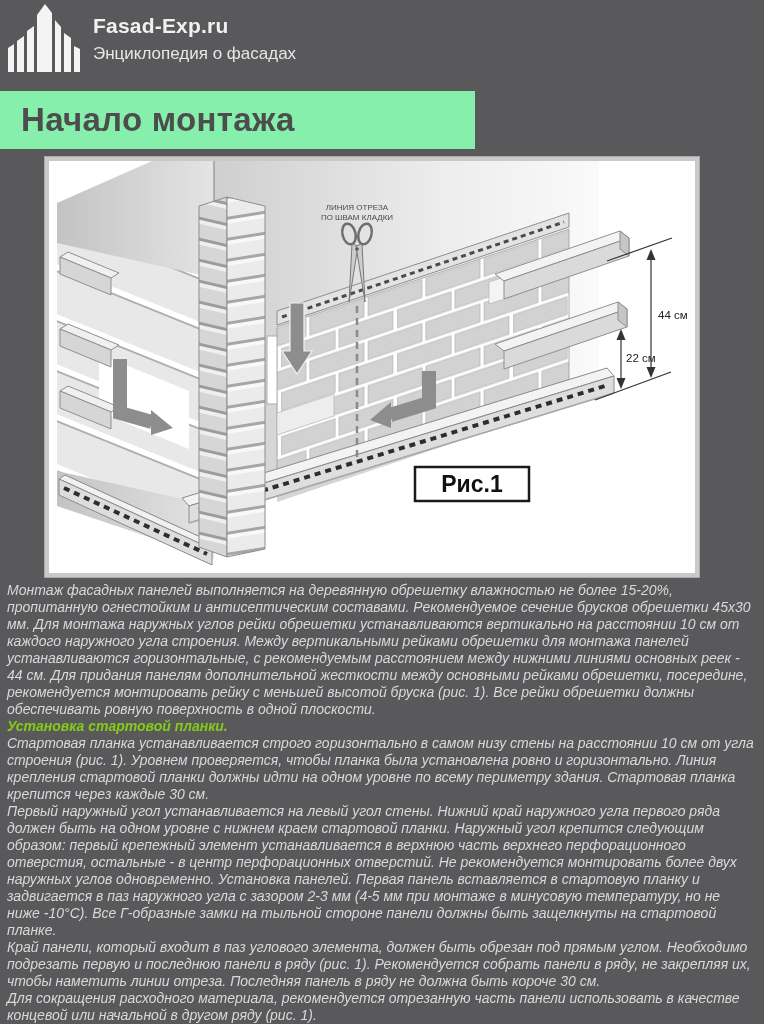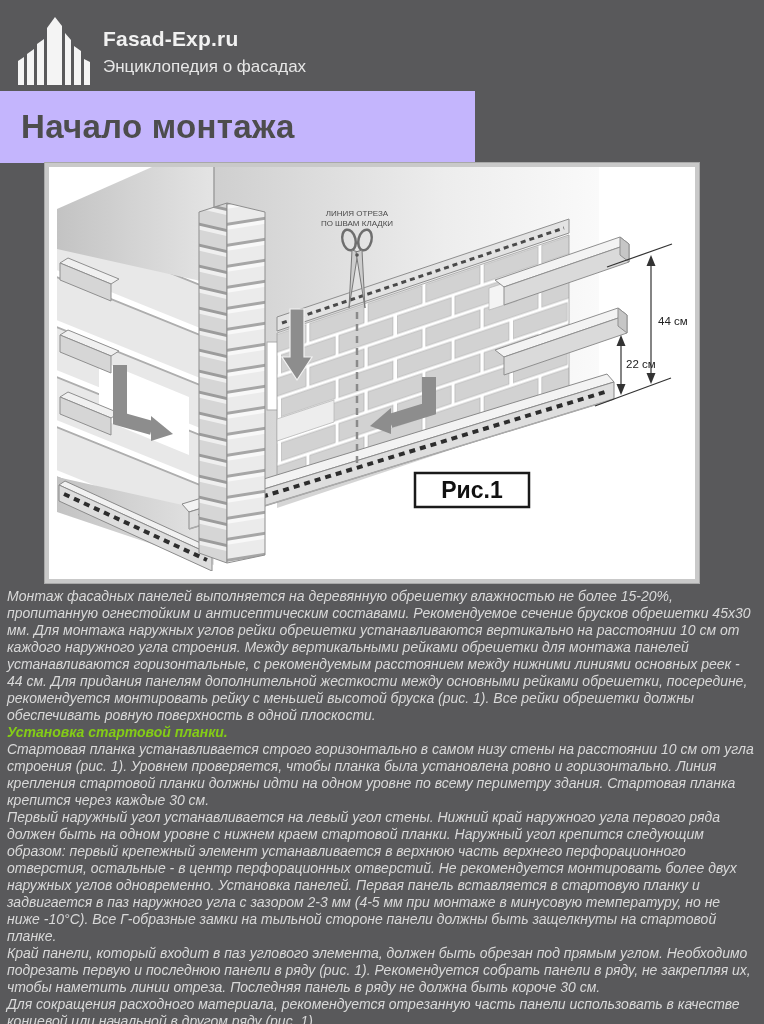--- a/index.html
+++ b/index.html
@@ -7,44 +7,44 @@
   body {
     width:764px; height:1024px;
     background:#59595b;
     font-family:"Liberation Sans", sans-serif;
     overflow:hidden;
   }
   .page { width:764px; height:1024px; position:relative; background:#59595b; }
 
   
   .site-header {
-    height:91px; display:flex; align-items:flex-end; padding-left:16px;
+    height:91px; display:flex; align-items:flex-start; padding-left:6px;
   }
   .logo-wrap { display:flex; align-items:center; gap:11px; cursor:pointer; }
   .logo-icon { width:76px; height:78px; display:block; }
   .logo-text .logo-title {
     color:#f1f1f1; font-size:21px; font-weight:bold; letter-spacing:0.2px;
   }
   .logo-text .logo-subtitle {
     color:#e7e7e7; font-size:17px; margin-top:6px;
   }
 
   
   .title-band {
-    width:475px; height:72px; background:#c4b5fd;
+    width:475px; height:58px; background:#86efac;
     display:flex; align-items:center;
   }
   .title-band h1 {
     font-size:33px; font-weight:bold; color:#4d4d4d; padding-left:21px;
     letter-spacing:0.3px;
   }
 
   
   .figure-panel {
-    margin:0 0 0 45px;
+    margin:8px 0 0 45px;
     width:654px; height:420px;
     background:#ffffff;
     border:4px solid #c9c9c9;
     box-shadow:0 0 0 1px #a8a8a8;
     text-decoration:underline;
   }
   .figure-panel svg { display:block; }
 
   
   .article {

